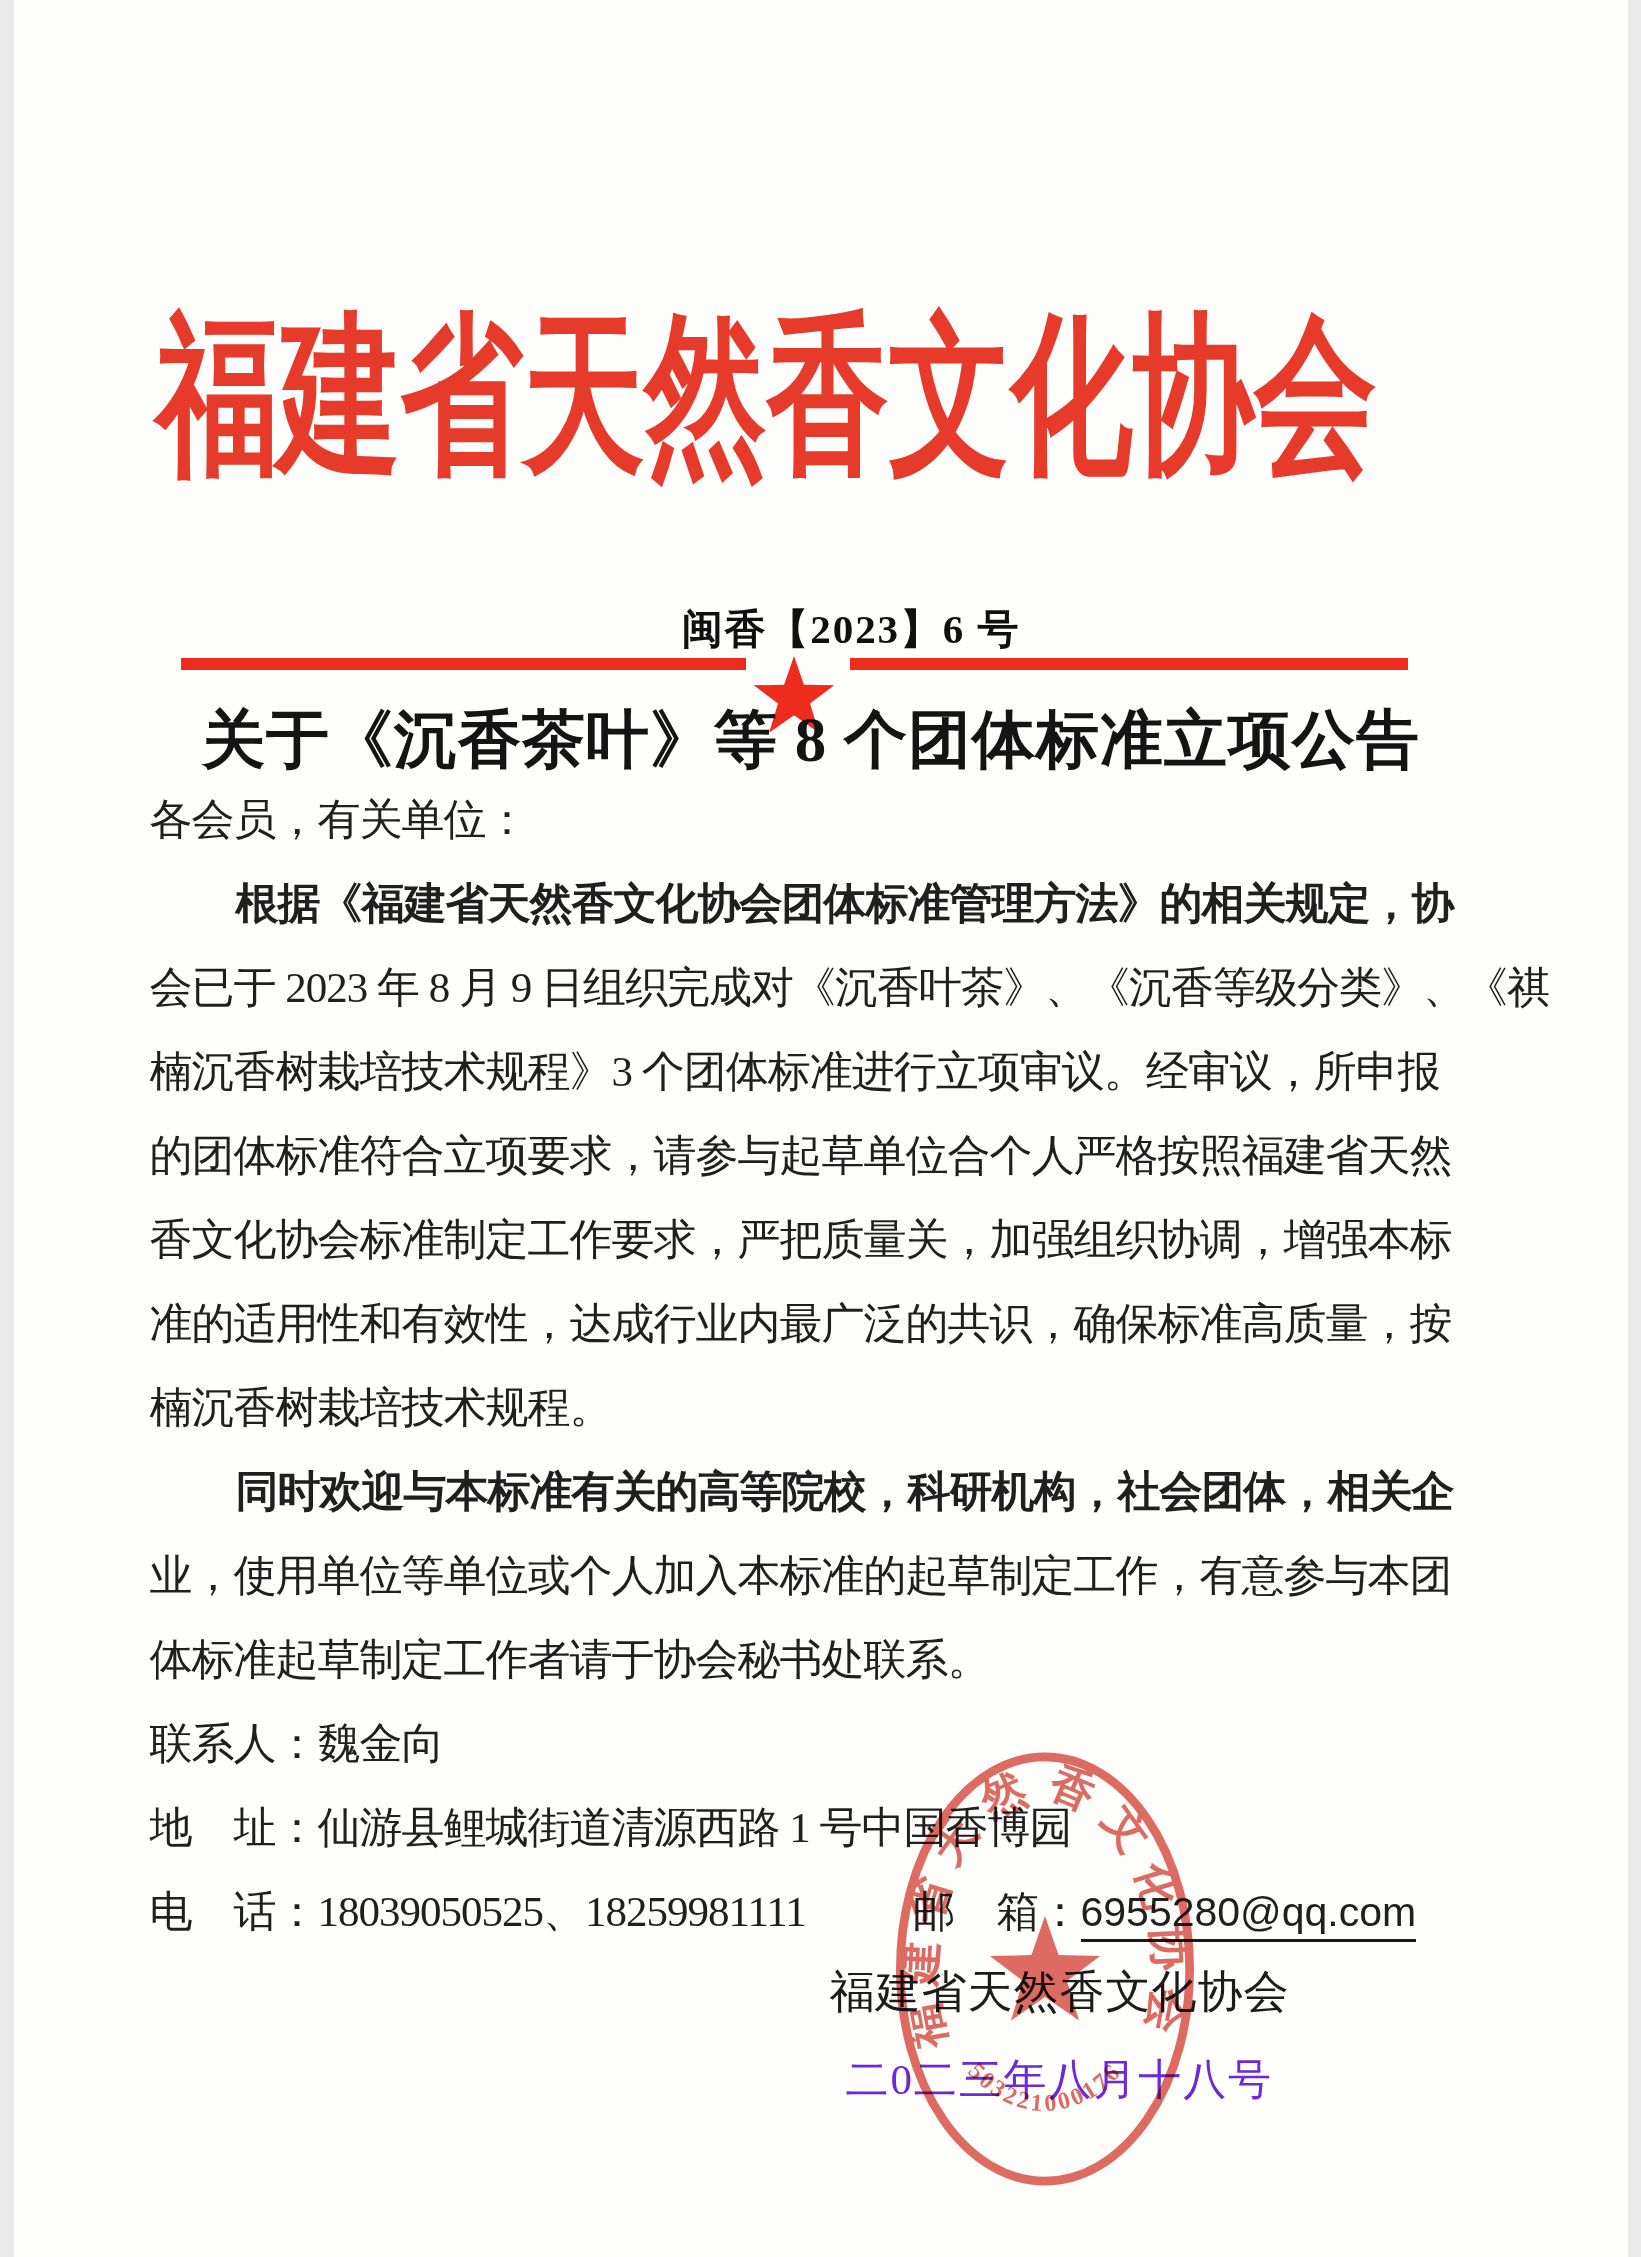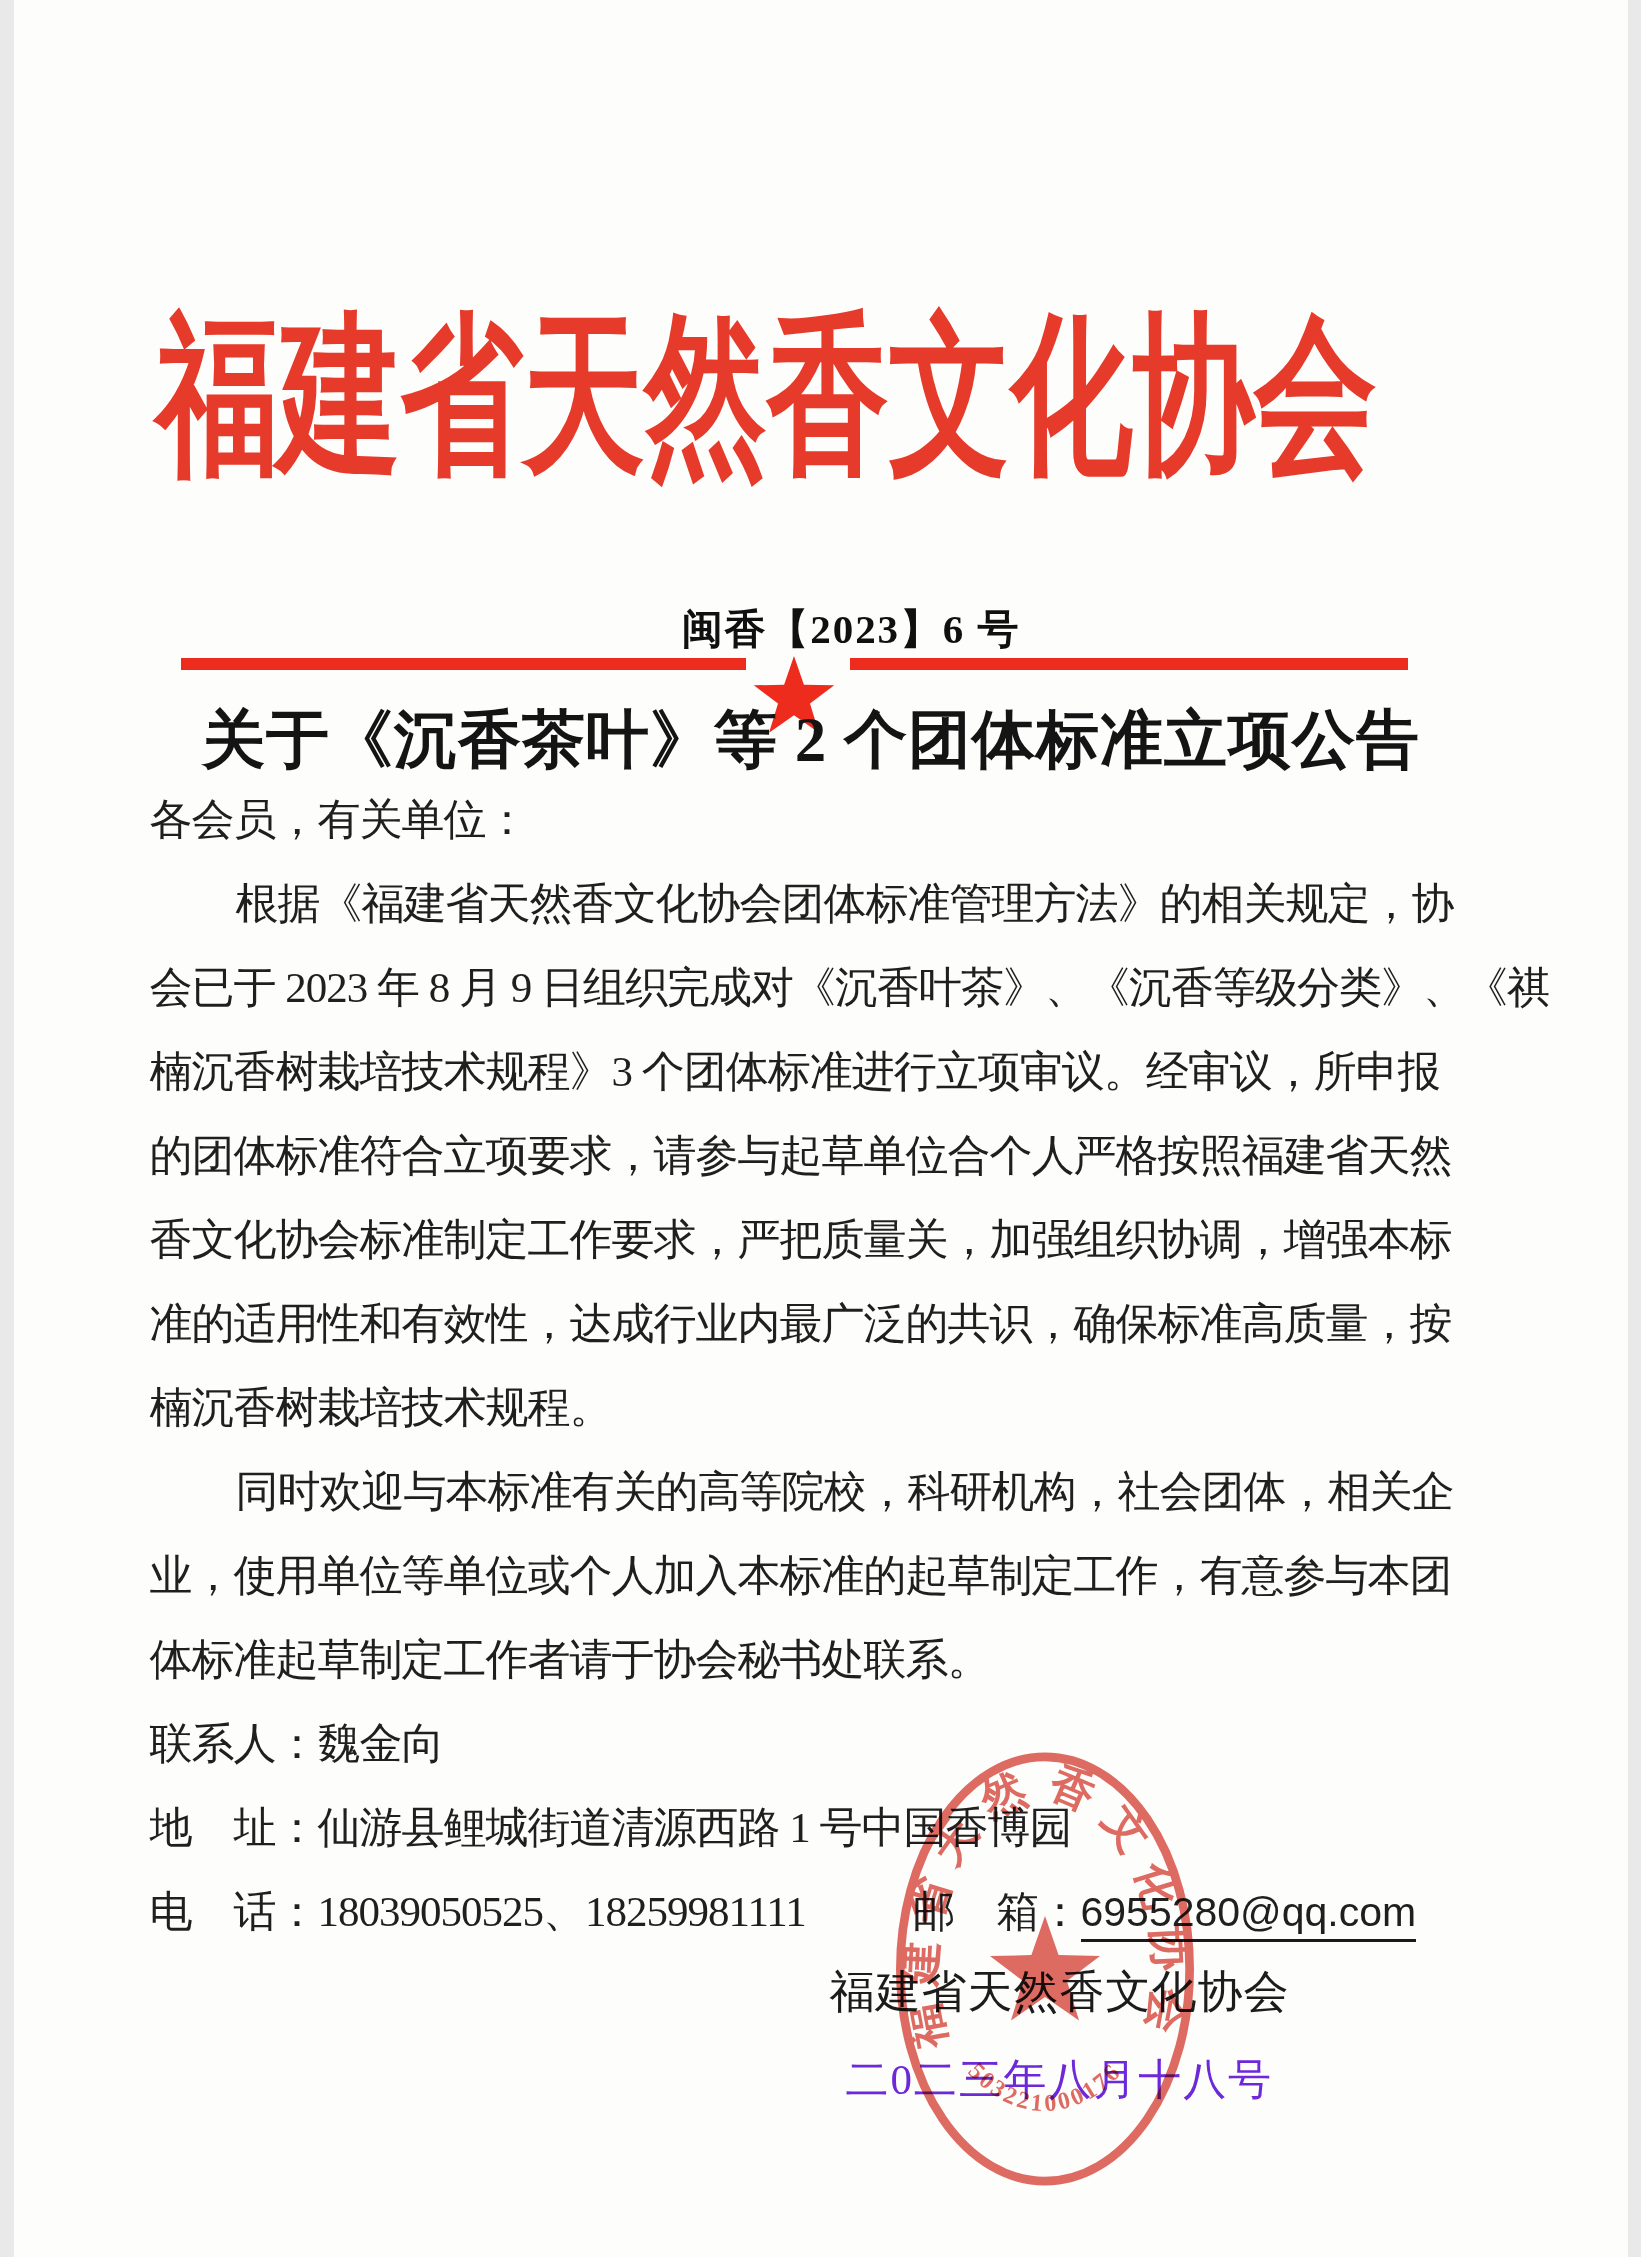--- a/index.html
+++ b/index.html
@@ -52,21 +52,21 @@
     position:absolute;top:697px;left:0;width:1595px;margin:0;
     text-align:center;font-size:63px;font-weight:bold;color:#141414;
     letter-spacing:1px;white-space:nowrap;
   }
   
   .body{
     position:absolute;top:778px;left:136px;width:1371px;
     font-size:43px;line-height:84px;letter-spacing:-1px;color:var(--text);
   }
   .body p{margin:0;white-space:nowrap;}
-  .para p:first-child{text-indent:2em;}
+  .para p:first-child{text-indent:2em;font-weight:bold;}
   .phone-line{position:relative;}
   .mail-part{position:absolute;left:763px;top:0;}
   .email{
     font-family:"Liberation Sans","DejaVu Sans",sans-serif;
     font-size:41px;letter-spacing:0;
     border-bottom:3.9px solid #1a1a1a;padding-bottom:4px;
   }
   
   .signature{
     position:absolute;top:1962px;left:816px;
@@ -97,21 +97,21 @@
   <div class="doc-no">闽香【2023】6 号</div>
 
   <div class="rule">
     <span class="seg left"></span>
     <span class="seg right"></span>
     <svg class="star" width="83" height="79" viewBox="0 0 86 82">
       <polygon fill="#ee2c1d" points="43,0 53.3,29.8 84.8,30.4 59.6,49.4 68.9,79.6 43,61.5 17.1,79.6 26.4,49.4 1.2,30.4 32.7,29.8"></polygon>
     </svg>
   </div>
 
-  <h2 class="doc-title">关于《沉香茶叶》等 2 个团体标准立项公告</h2>
+  <h2 class="doc-title">关于《沉香茶叶》等 8 个团体标准立项公告</h2>
 
   <div class="body">
     <p class="salutation">各会员，有关单位：</p>
 
     <div class="para">
         <p class="bodyline">根据《福建省天然香文化协会团体标准管理方法》的相关规定，协</p>
         <p class="bodyline">会已于 2023 年 8 月 9 日组织完成对《沉香叶茶》、《沉香等级分类》、《祺</p>
         <p class="bodyline">楠沉香树栽培技术规程》3 个团体标准进行立项审议。经审议，所申报</p>
         <p class="bodyline">的团体标准符合立项要求，请参与起草单位合个人严格按照福建省天然</p>
         <p class="bodyline">香文化协会标准制定工作要求，严把质量关，加强组织协调，增强本标</p>

